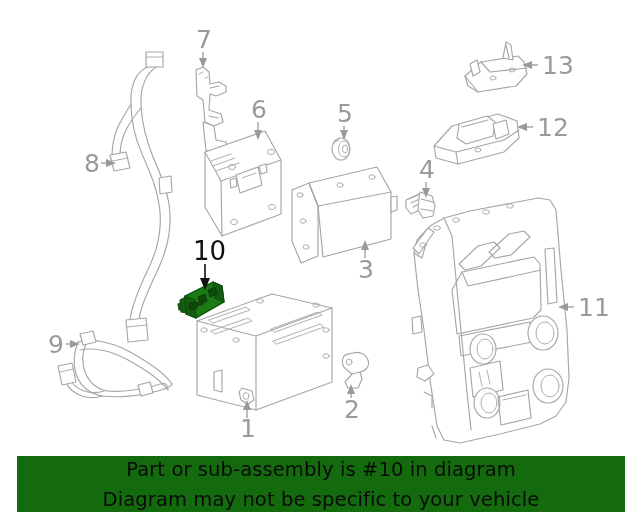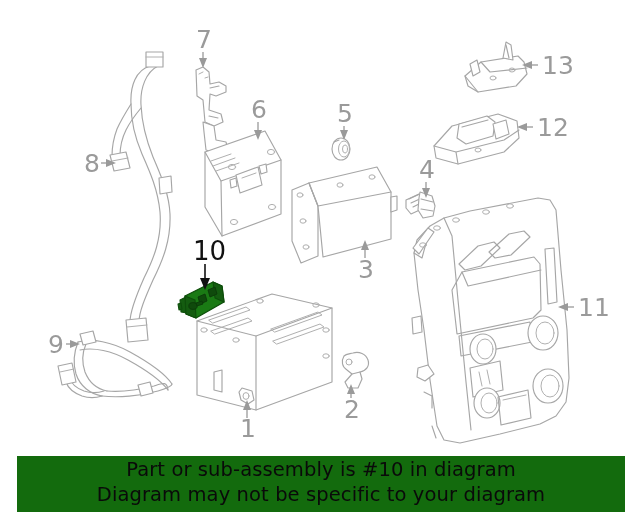--- a/index.html
+++ b/index.html
@@ -109,21 +109,21 @@
     position: absolute;
     left: 17px;
     top: 456px;
     width: 608px;
     height: 56px;
     background: #136b0d;
     box-sizing: border-box;
     display: flex;
     flex-direction: column;
     align-items: center;
-    justify-content: flex-start;
+    justify-content: space-between;
     padding-top: 1px;
   }
   #notice-banner .notice-line {
     color: #0a0a0a;
     font-family: "DejaVu Sans", "Liberation Sans", sans-serif;
     font-size: 19.5px;
     line-height: 25px;
     letter-spacing: 0.1px;
     white-space: nowrap;
     text-align: center;
@@ -435,16 +435,16 @@
     <g>
       <path class="leader" d="M538,65 L528,65"></path>
       <path class="leader-head" d="M522,65 L532,61 L532,69 Z"></path>
       <text class="callout-num" x="542" y="74">13</text>
     </g>
 
   </svg>
 
   <div id="notice-banner">
     <div class="notice-line">Part or sub-assembly is #10 in diagram</div>
-    <div class="notice-line">Diagram may not be specific to your diagram</div>
+    <div class="notice-line">Diagram may not be specific to your vehicle</div>
   </div>
 
 </div>
 
 </body></html>

